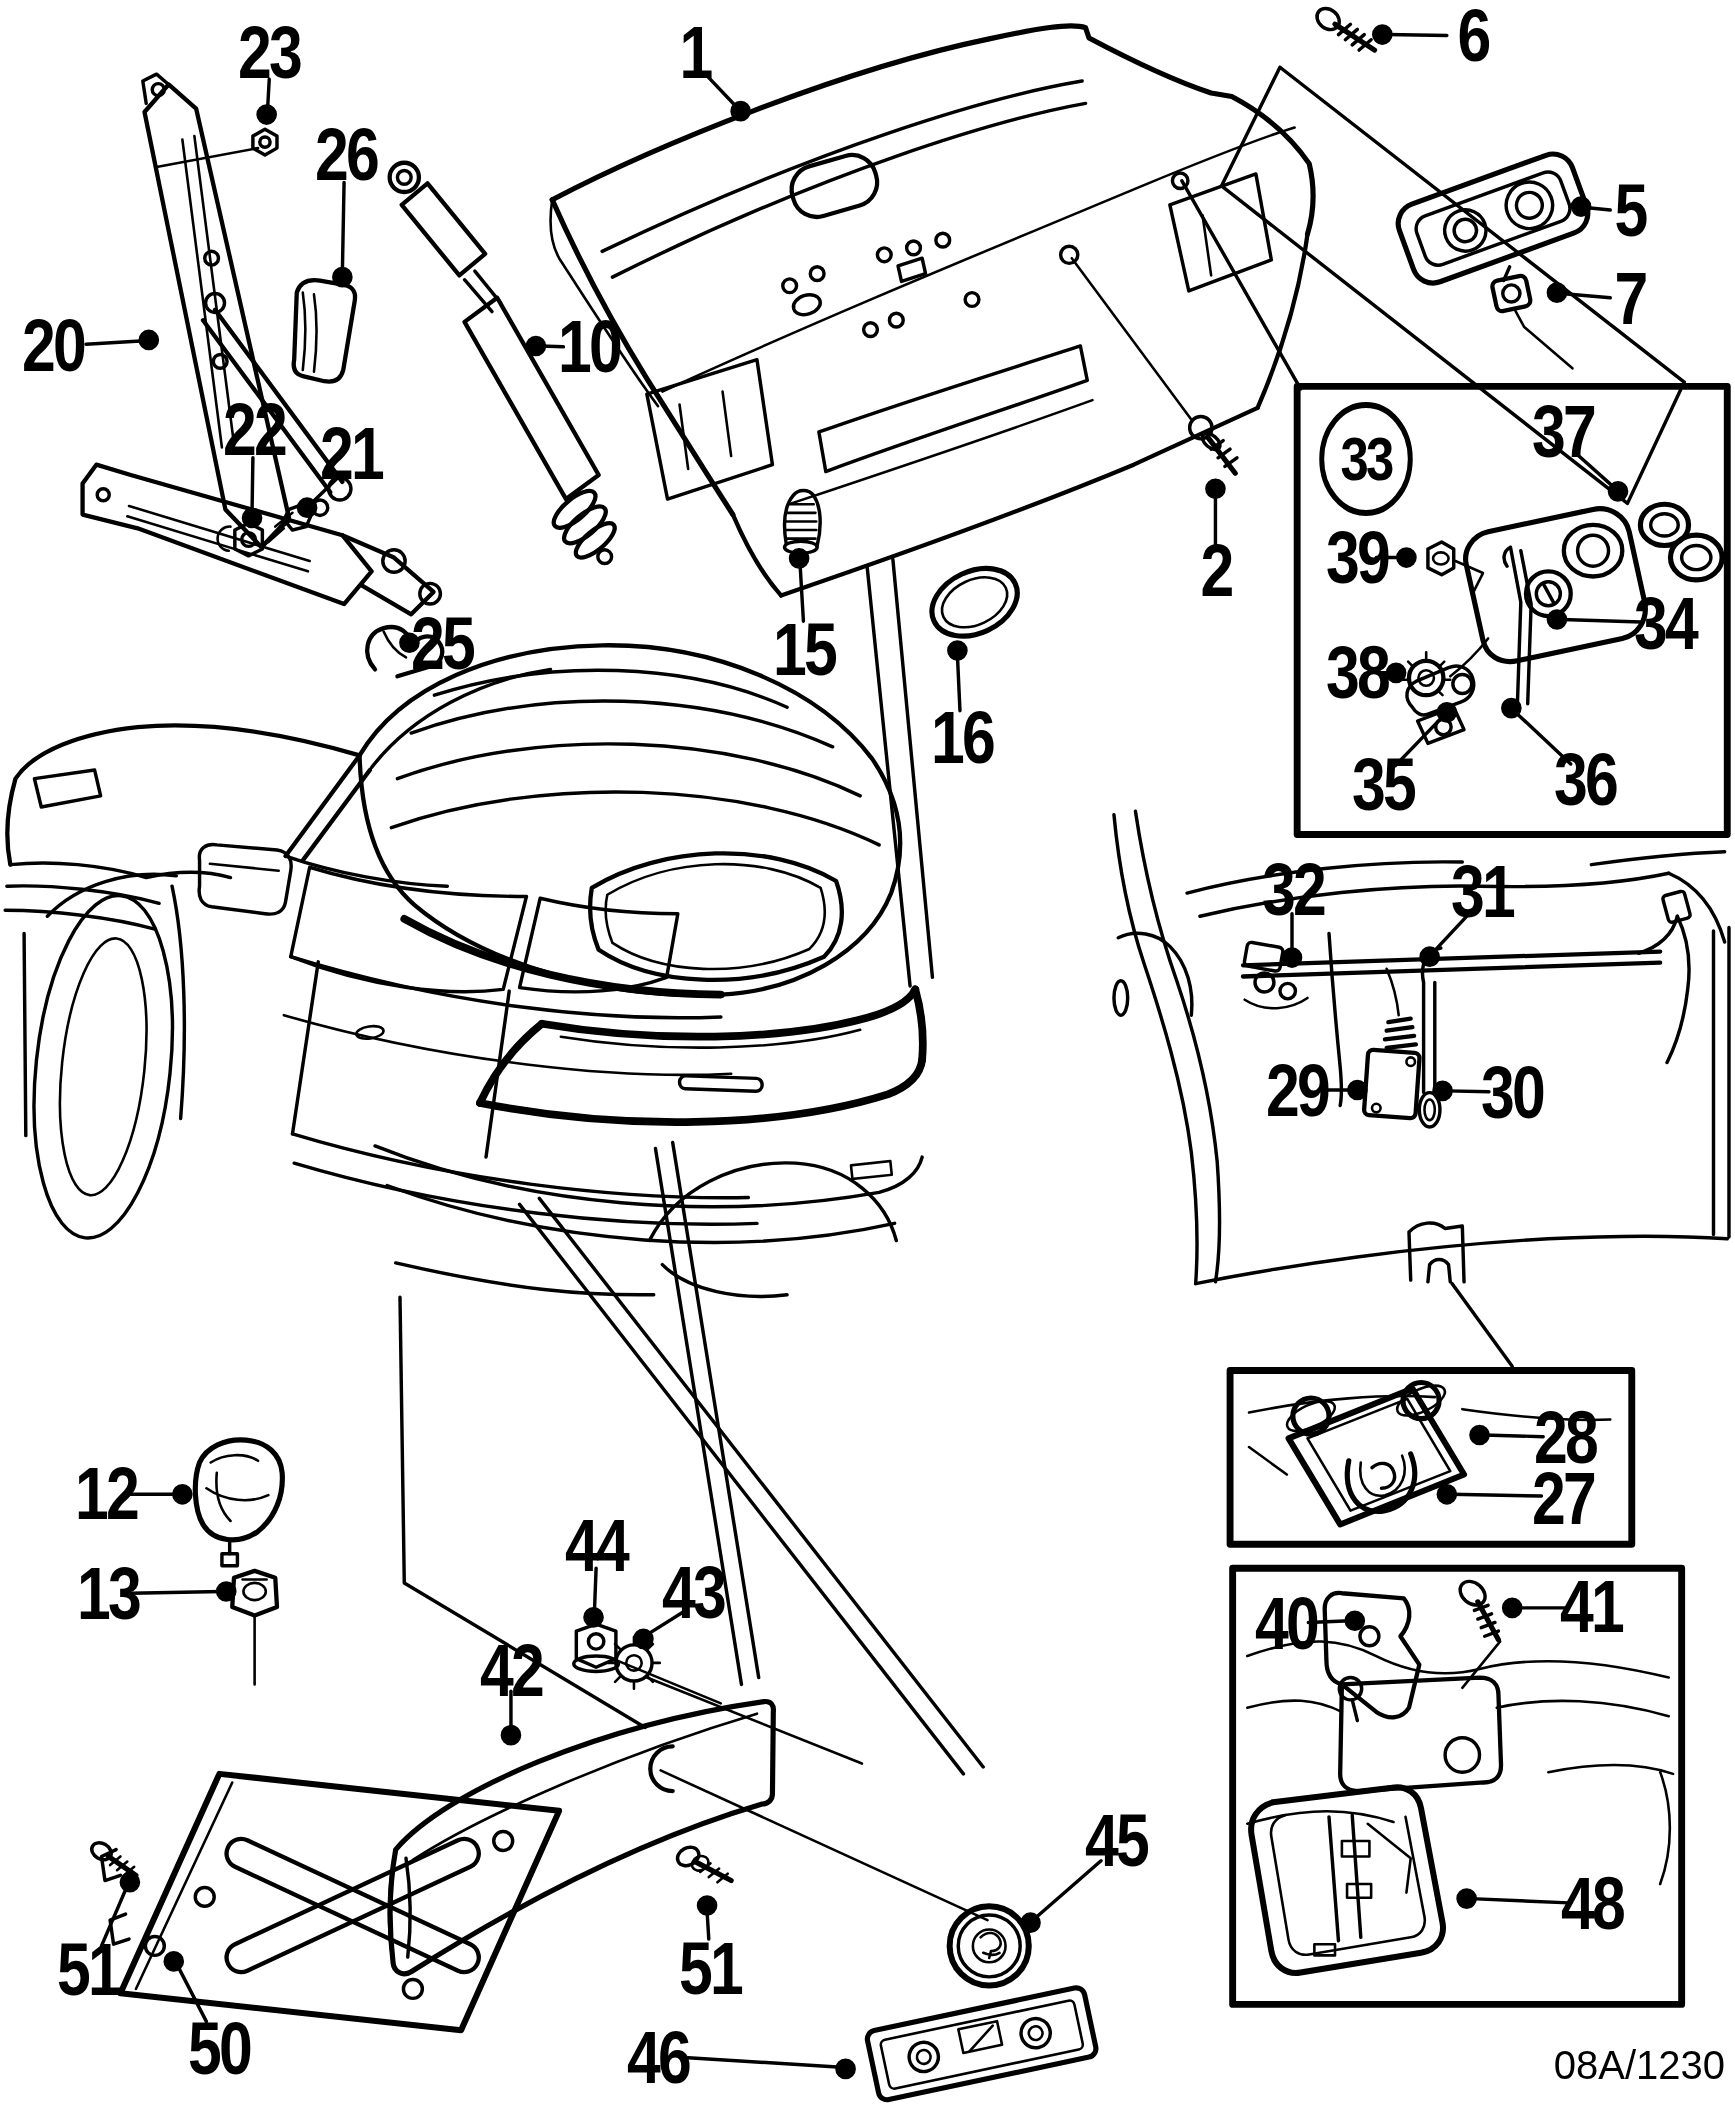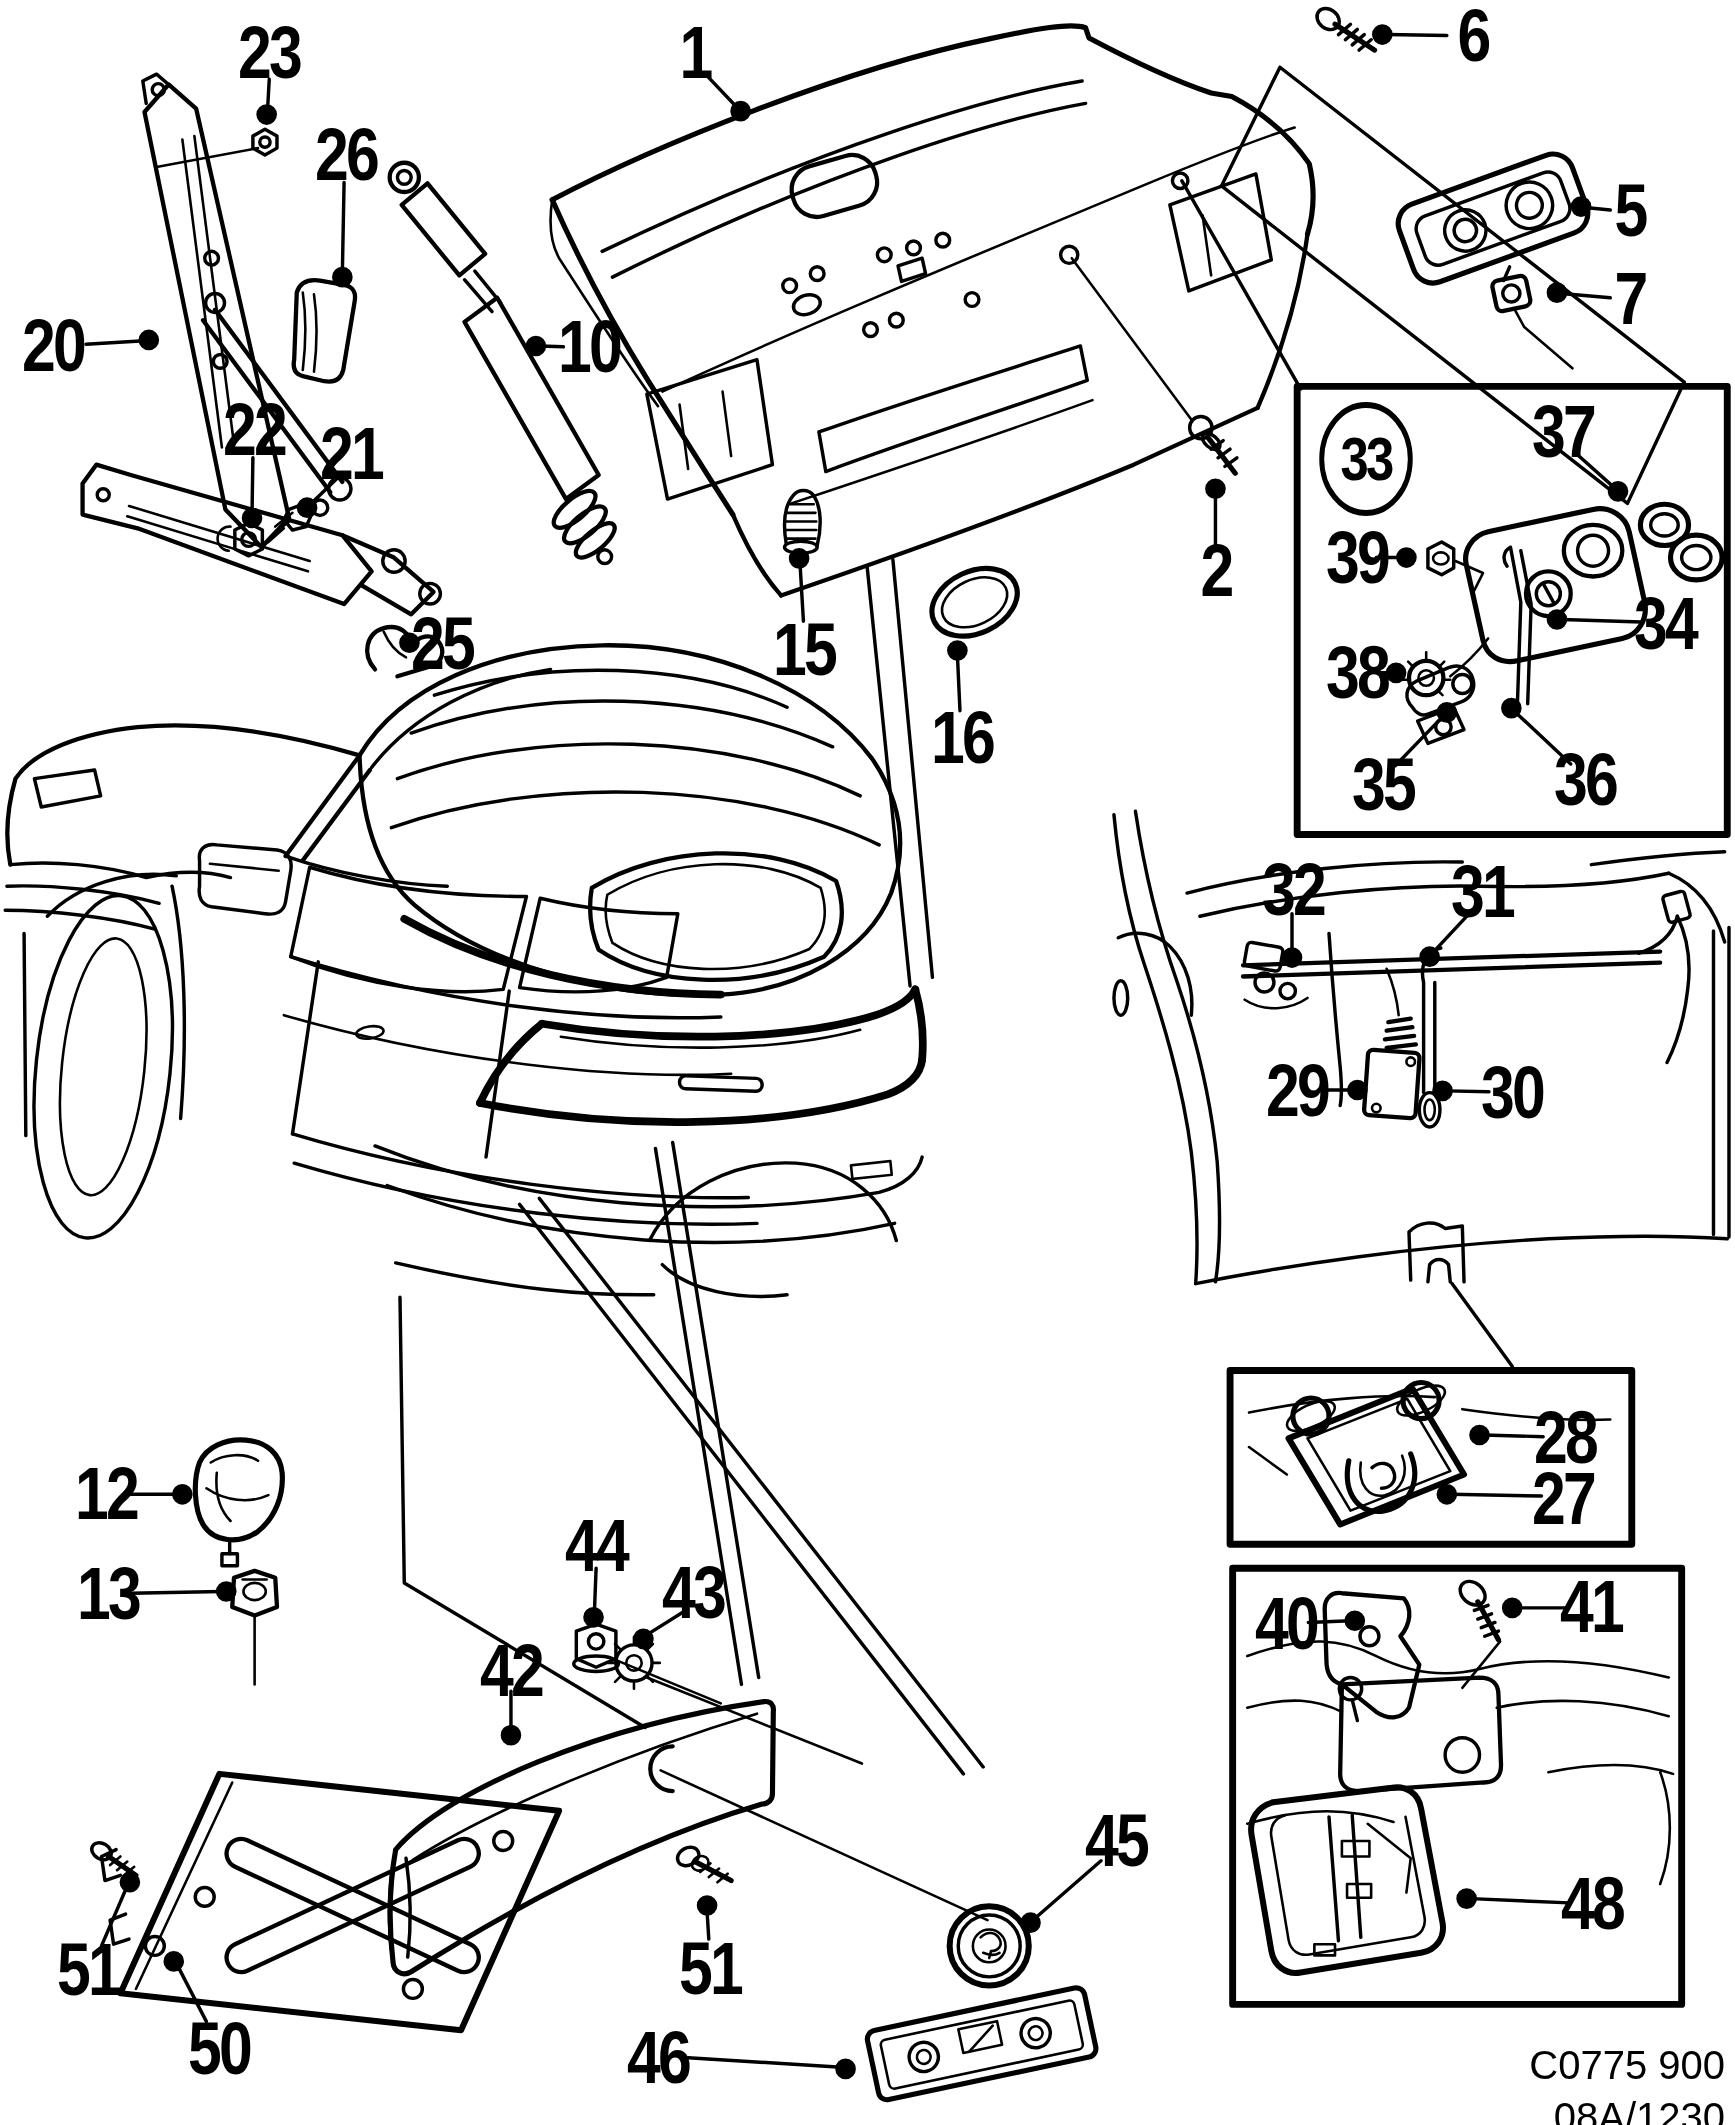--- a/index.html
+++ b/index.html
@@ -499,18 +499,17 @@
 <div class="callout" style="left:596px;top:1546px">44</div>
 <div class="callout" style="left:693px;top:1593px">43</div>
 <div class="callout" style="left:511px;top:1671px">42</div>
 <div class="callout" style="left:1116px;top:1841px">45</div>
 <div class="callout" style="left:658px;top:2058px">46</div>
 <div class="callout" style="left:219px;top:2049px">50</div>
 <div class="callout" style="left:88px;top:1970px">51</div>
 <div class="callout" style="left:710px;top:1969px">51</div>
 
 <div class="figcode">
-  <div>C0775 900</div>
   <div>08A/1230</div>
 </div>
 
 </div>
 
 
 </body></html>

